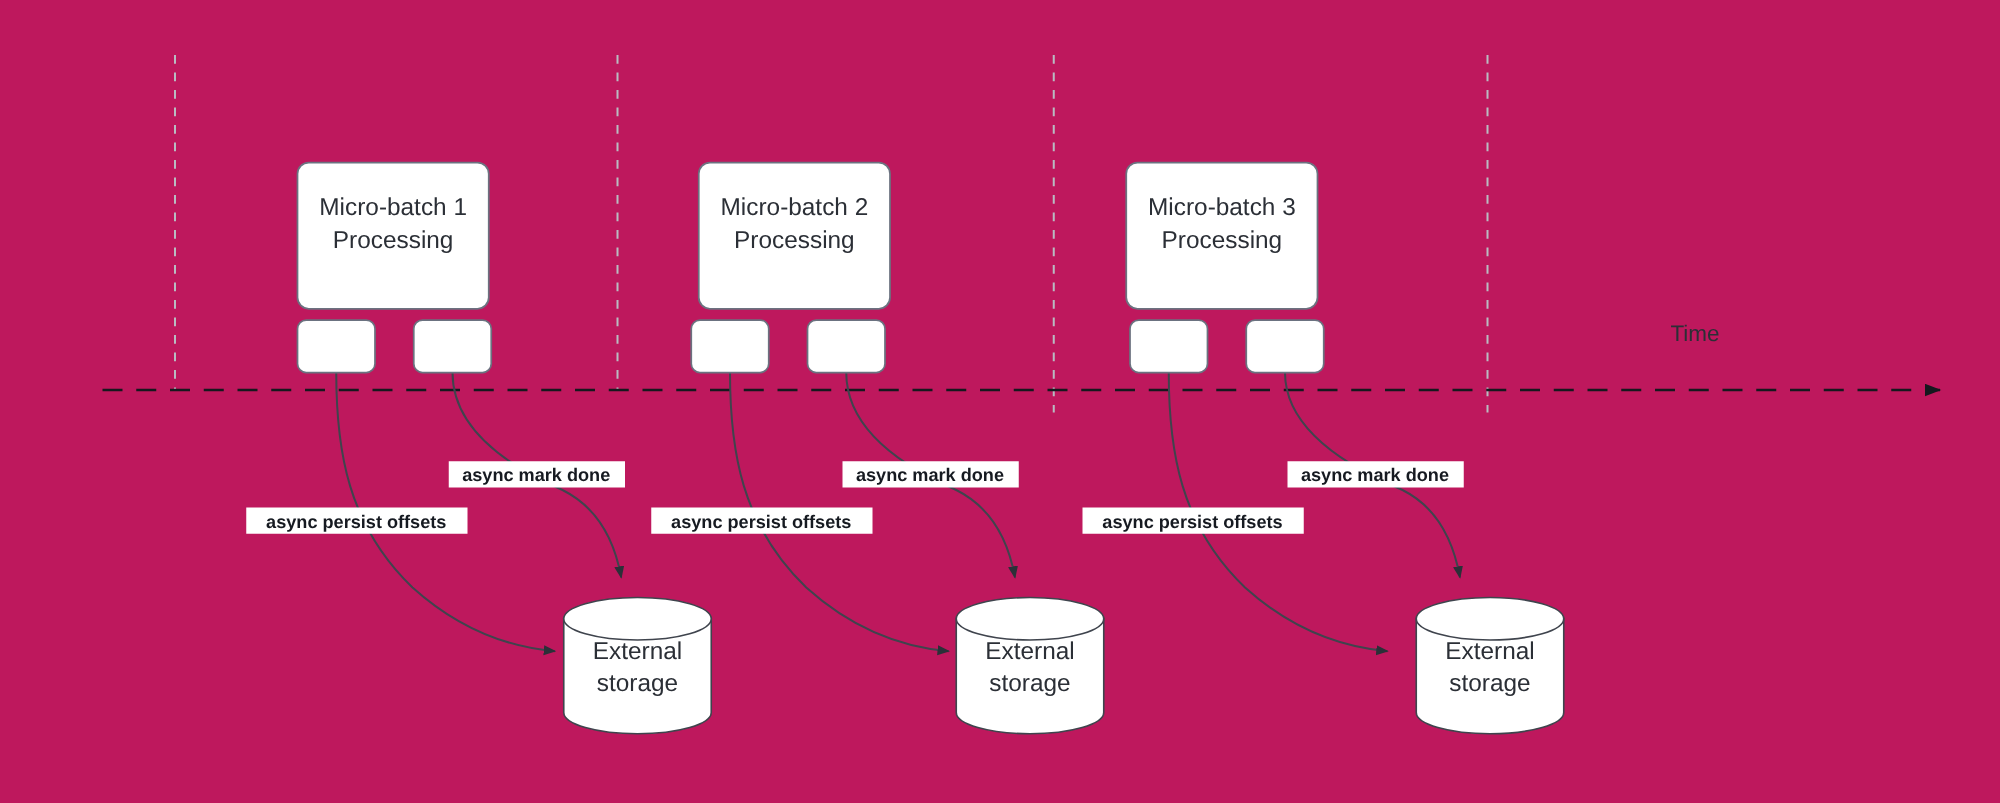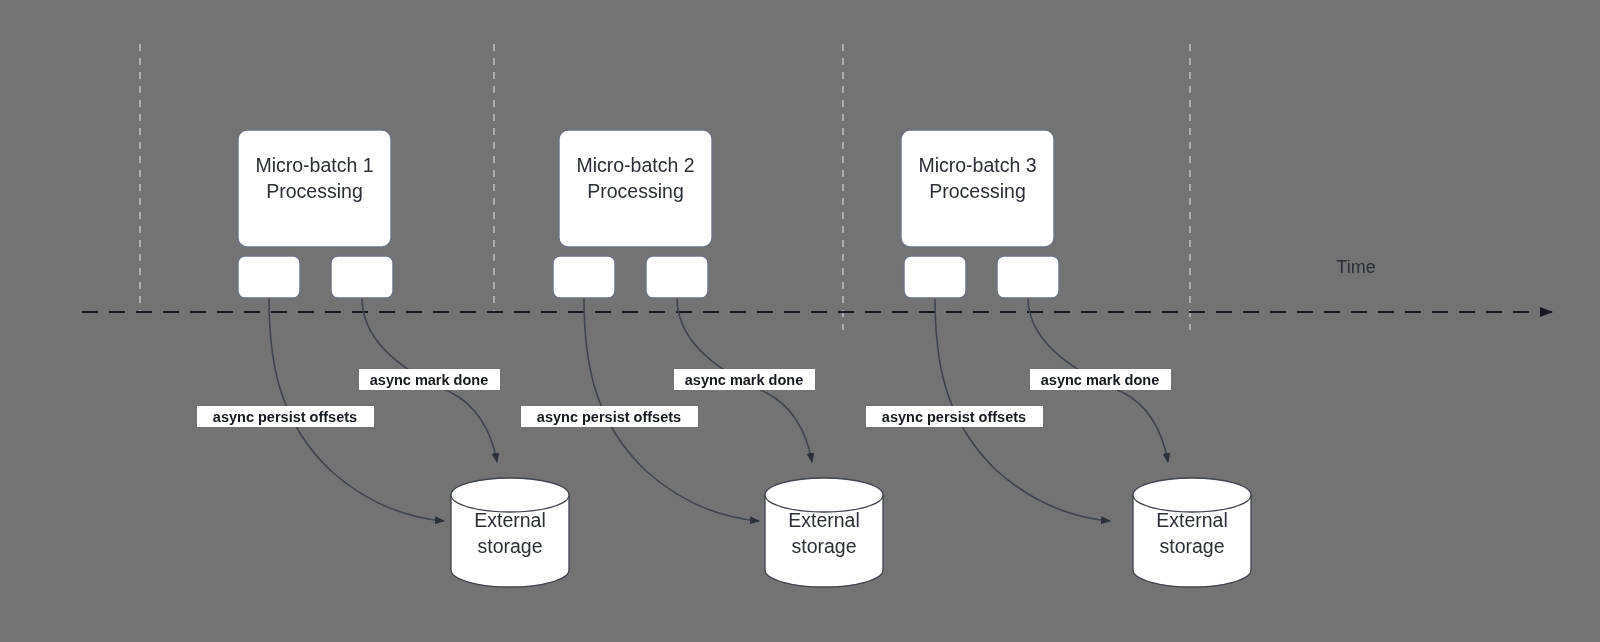--- a/index.html
+++ b/index.html
@@ -7,21 +7,21 @@
     padding: 0;
     background: #ffffff;
   }
   body {
     font-family: "Liberation Sans", sans-serif;
   }
   #diagram-root {
     position: relative;
     width: 1600px;
     height: 642px;
-    background: #737373;
+    background: #be185d;
     overflow: hidden;
   }
   #diagram-svg {
     position: absolute;
     top: 0;
     left: 0;
     width: 1600px;
     height: 642px;
     display: block;
   }

